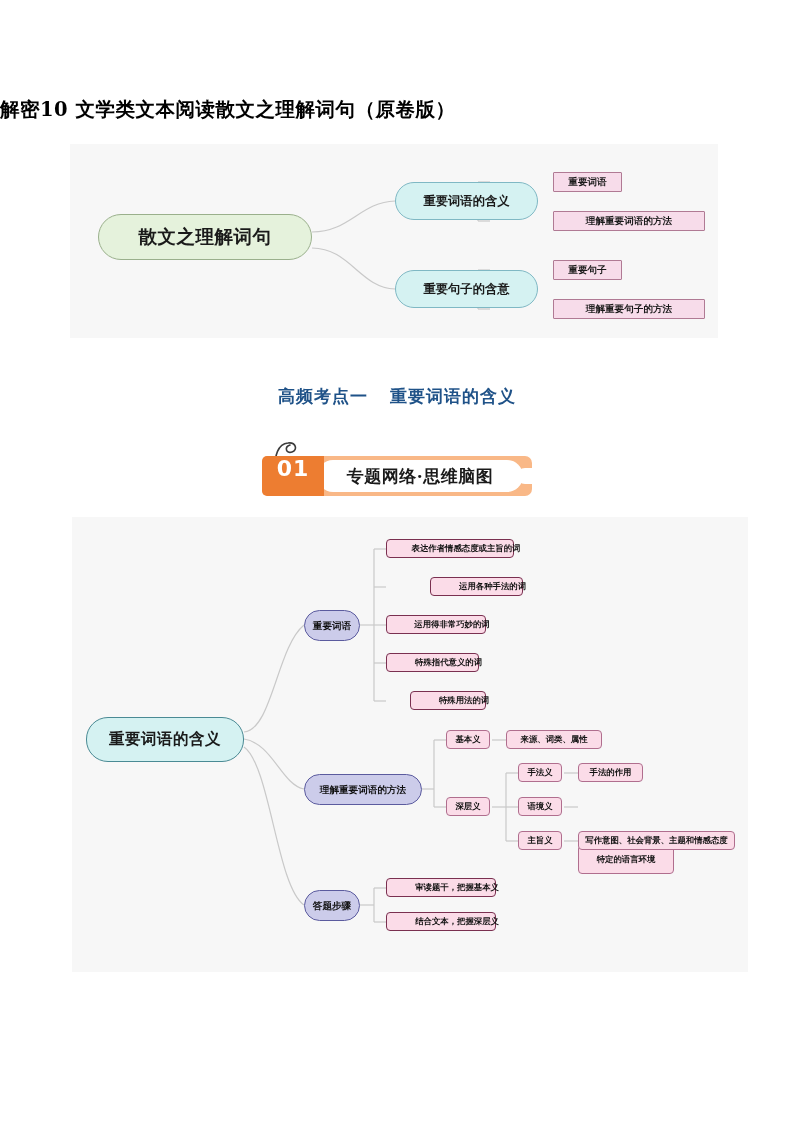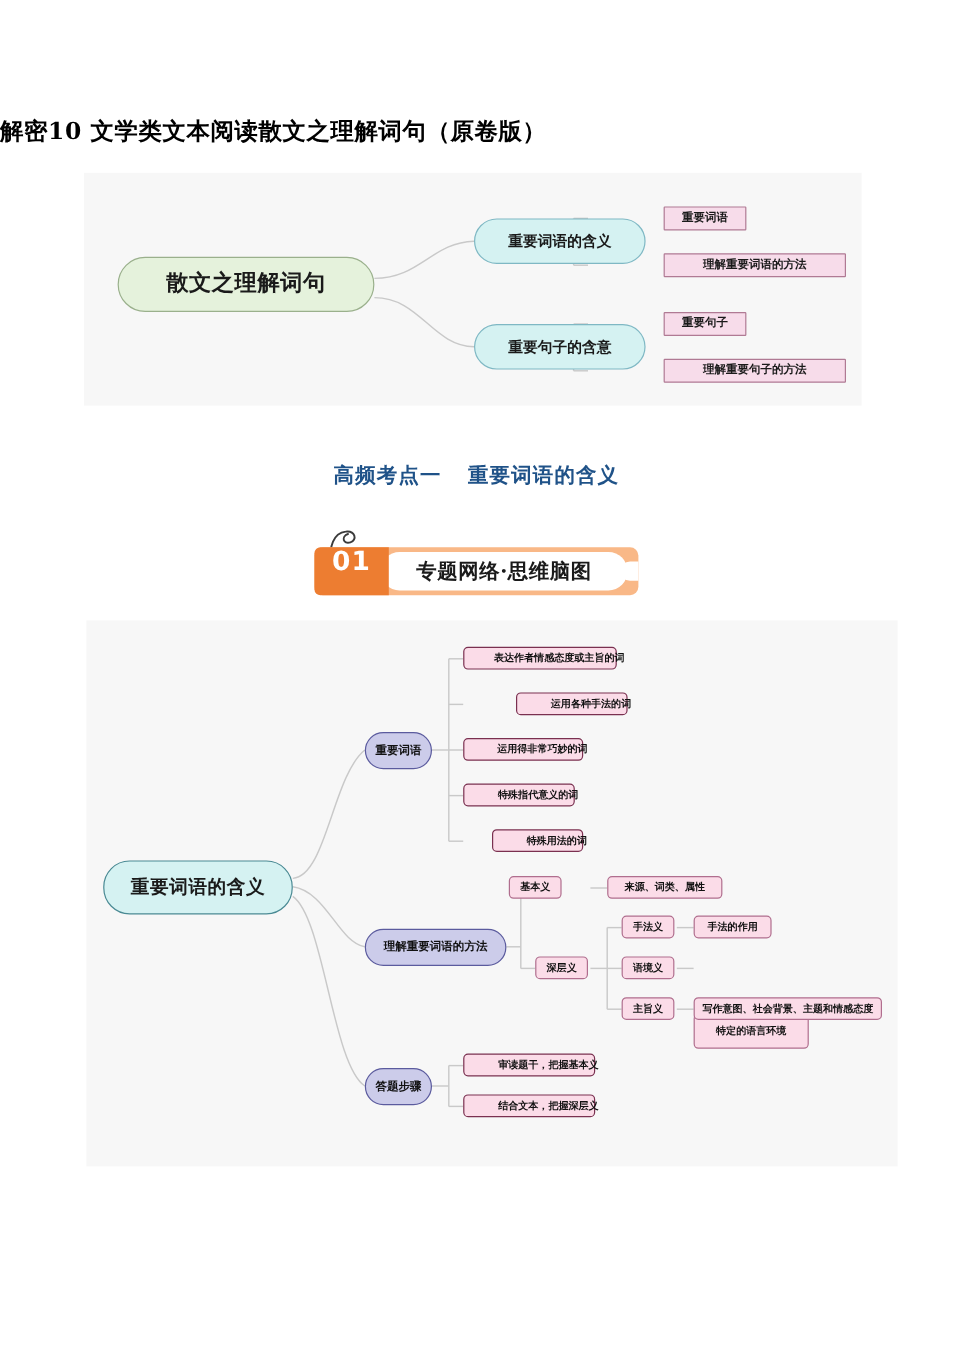--- a/index.html
+++ b/index.html
@@ -234,21 +234,21 @@
 
     <div class="node n-lav" style="left:232px;top:93px;width:56px;height:31px;">重要词语</div>
     <div class="node n-pink" style="left:314px;top:22px;width:128px;height:19px;">表达作者情感态度或主旨的词</div>
     <div class="node n-pink" style="left:314px;top:60px;width:93px;height:19px;margin-left:44px;">运用各种手法的词</div>
     <div class="node n-pink" style="left:314px;top:98px;width:100px;height:19px;">运用得非常巧妙的词</div>
     <div class="node n-pink" style="left:314px;top:136px;width:93px;height:19px;">特殊指代意义的词</div>
     <div class="node n-pink" style="left:314px;top:174px;width:76px;height:19px;margin-left:24px;">特殊用法的词</div>
 
     <div class="node n-lav" style="left:232px;top:257px;width:118px;height:31px;">理解重要词语的方法</div>
 
-    <div class="node n-pink2" style="left:352px;top:213px;width:44px;height:19px;">基本义</div>
+    <div class="node n-pink2" style="left:374px;top:213px;width:44px;height:19px;">基本义</div>
     <div class="node n-pink2" style="left:434px;top:213px;width:96px;height:19px;">来源、词类、属性</div>
 
     <div class="node n-pink2" style="left:374px;top:280px;width:44px;height:19px;">深层义</div>
 
     <div class="node n-pink2" style="left:446px;top:246px;width:44px;height:19px;">手法义</div>
     <div class="node n-pink2" style="left:506px;top:246px;width:65px;height:19px;">手法的作用</div>
 
     <div class="node n-pink2" style="left:446px;top:280px;width:44px;height:19px;">语境义</div>
     <div class="node n-pink2" style="left:506px;top:280px;width:96px;height:29px;margin-top:48px;">特定的语言环境</div>
 

